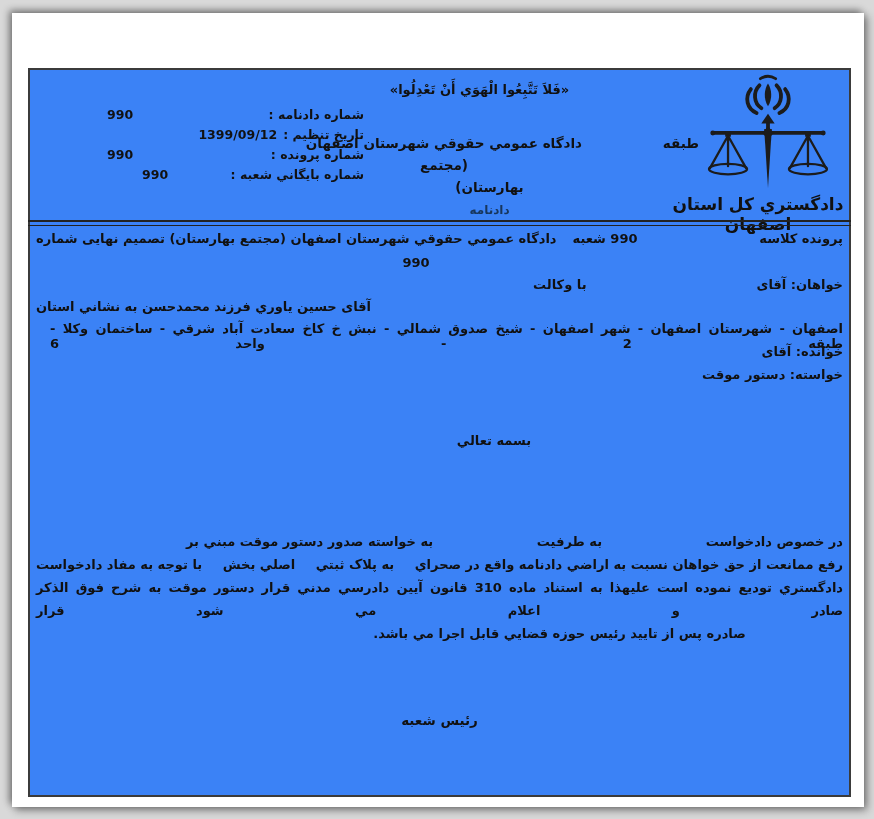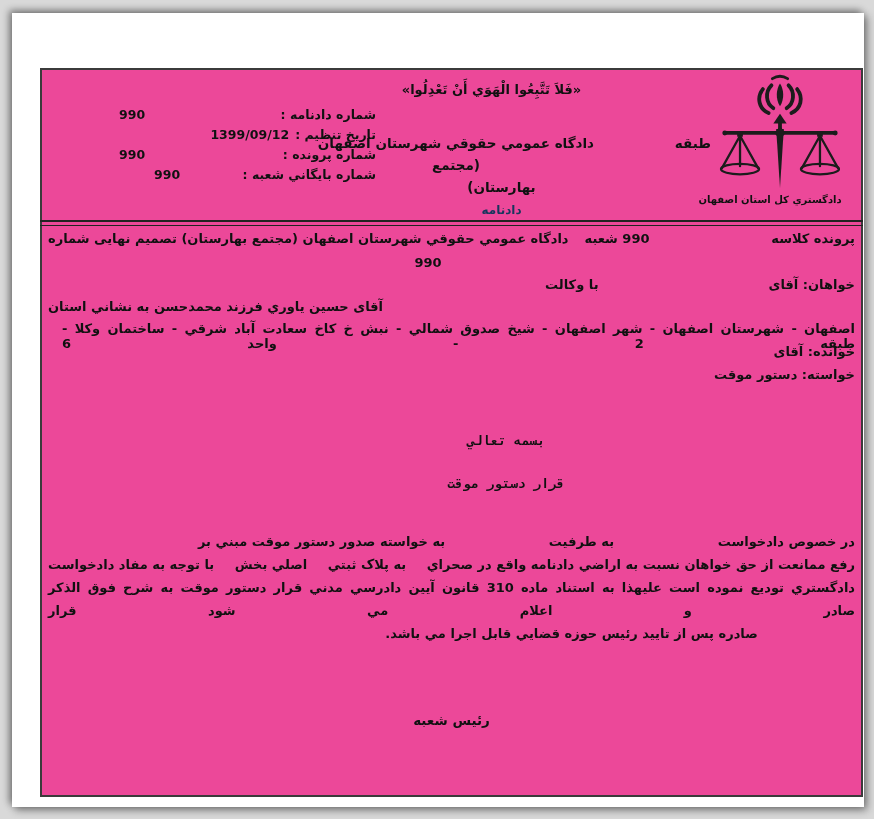--- a/index.html
+++ b/index.html
@@ -9,45 +9,45 @@
     font-family:"DejaVu Sans",sans-serif;
     font-weight:bold;color:#111;
   }
   .page{
     position:absolute;left:12px;top:13px;width:852px;height:794px;
     background:#ffffff;
     box-shadow:-3px -3px 7px rgba(0,0,0,0.40), 3px 3px 8px rgba(0,0,0,0.45);
   }
   .frame{
     position:absolute;left:16px;top:55px;width:819px;height:725px;
-    border:2px solid #3b3b3b;background:#ec4899;margin-left:12px;
+    border:2px solid #3b3b3b;background:#3b82f6;
   }
   .abs{position:absolute;}
   .verse{top:12px;left:200px;right:120px;text-align:center;font-size:13px;direction:rtl;}
   .numbers{top:34px;left:42px;width:292px;font-size:12.5px;direction:rtl;}
   .num-row{display:flex;direction:rtl;justify-content:space-between;height:20px;align-items:center;}
   .num-row.start{justify-content:flex-start;gap:6px;}
   .pl35{padding-left:35px;}
   .pl70{padding-left:70px;}
   .court{top:62px;left:250px;right:150px;text-align:center;direction:rtl;font-size:13.5px;line-height:22px;}
   .court-line1{display:flex;direction:rtl;justify-content:center;gap:55px;}
   .doc-title{font-size:12px;margin-top:1px;}
-  .justice-dept{top:124px;right:2px;width:178px;text-align:center;font-size:10px;direction:rtl;}
+  .justice-dept{top:124px;right:2px;width:178px;text-align:center;font-size:17px;direction:rtl;}
   .emblem{top:2px;right:14px;}
   .separator{top:150px;left:-2px;right:-2px;height:3px;border-top:2px solid #222;border-bottom:1px solid #222;}
   .bodyrow{left:0;right:0;padding:0 6px;font-size:13px;direction:rtl;height:20px;}
   .case-row{display:flex;direction:rtl;align-items:center;}
   .case-row .sp1{flex:1;}
   .case-row .sp2{width:16px;}
   .final-number{left:340px;width:80px;text-align:center;}
   .plaintiff-row{display:flex;direction:rtl;gap:170px;}
   .right-line{text-align:right;}
   .left-line{text-align:left;}
   .center-line{text-align:center;}
-  .shift45{padding-left:115px;font-family:Liberation Mono, monospace;}
+  .shift45{padding-left:115px;}
   .address{text-align:justify;text-align-last:justify;word-spacing:2px;padding-left:20px;}
   .pflex{display:flex;direction:rtl;justify-content:space-between;}
   .pl150{padding-left:150px;}
   .pline5{text-align:center;padding-left:240px;}
   .fill{text-align:justify;text-align-last:justify;word-spacing:1px;}
   .signature{display:flex;direction:rtl;justify-content:center;gap:45px;font-size:13.5px;}
   svg .ln{stroke:#1c1c1c;fill:none;stroke-linecap:round;}
 </style>
 </head>
 <body>
@@ -131,21 +131,20 @@
     <div class="abs bodyrow left-line" style="top:229px;">آقای حسين ياوري فرزند محمدحسن به نشاني استان</div>
 
     <div class="abs bodyrow address" style="top:251px;">اصفهان - شهرستان اصفهان - شهر اصفهان - شيخ صدوق شمالي - نبش خ كاخ سعادت آباد شرقي - ساختمان وكلا - طبقه 2 - واحد 6</div>
 
     <div class="abs bodyrow right-line" style="top:297px;">خواسته: دستور موقت</div>
 
     <div class="abs bodyrow right-line" style="top:274px;">خوانده: آقای</div>
 
     <div class="abs bodyrow center-line shift45" style="top:363px;">بسمه تعالي</div>
 
-    <div class="abs bodyrow center-line shift45" style="top:406px;">قرار دستور موقت</div>
 
     <div class="abs" style="top:460px;left:0;right:0;padding:0 6px;font-size:13px;direction:rtl;line-height:23px;">
       <div class="pflex pl150">
         <span>در خصوص دادخواست</span>
         <span>به طرفيت</span>
         <span>به خواسته صدور دستور موقت مبني بر</span>
       </div>
       <div class="pflex">
         <span>رفع ممانعت از حق خواهان نسبت به اراضي دادنامه واقع در صحراي</span>
         <span>به پلاک ثبتي</span>

